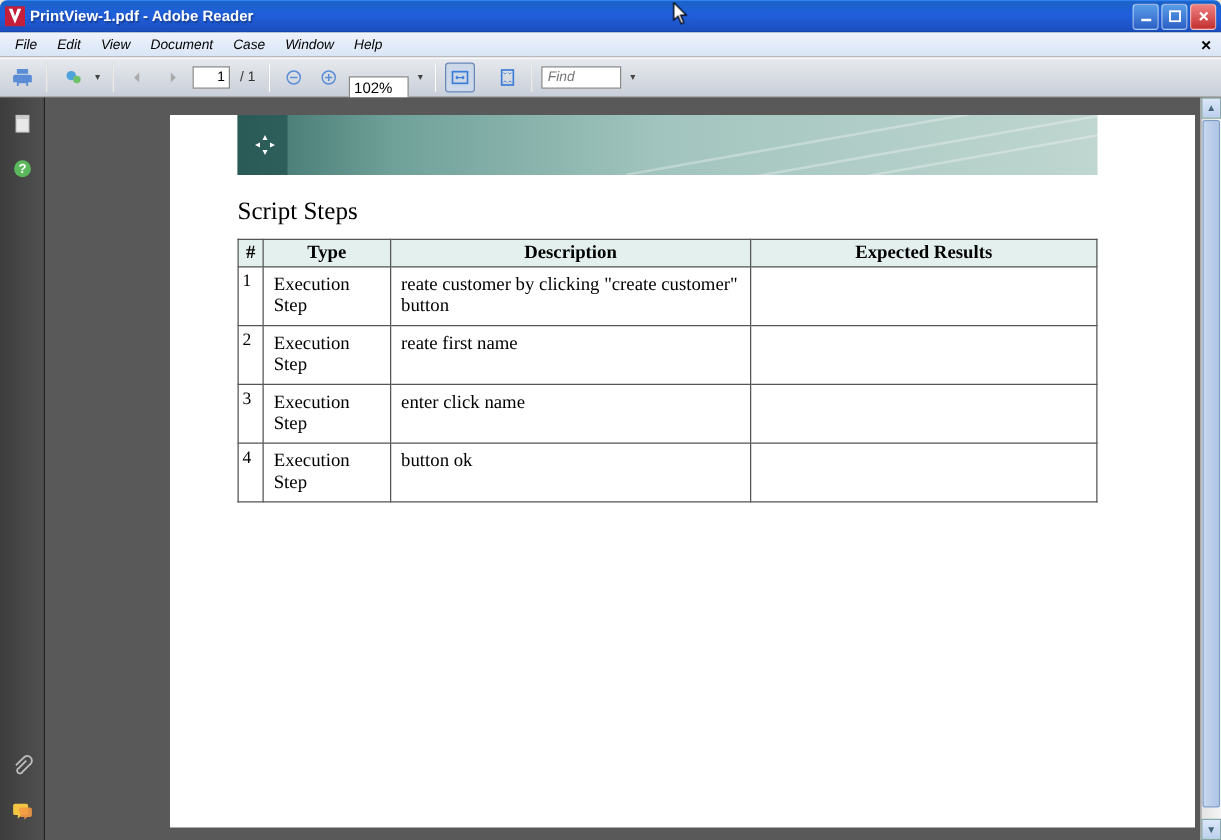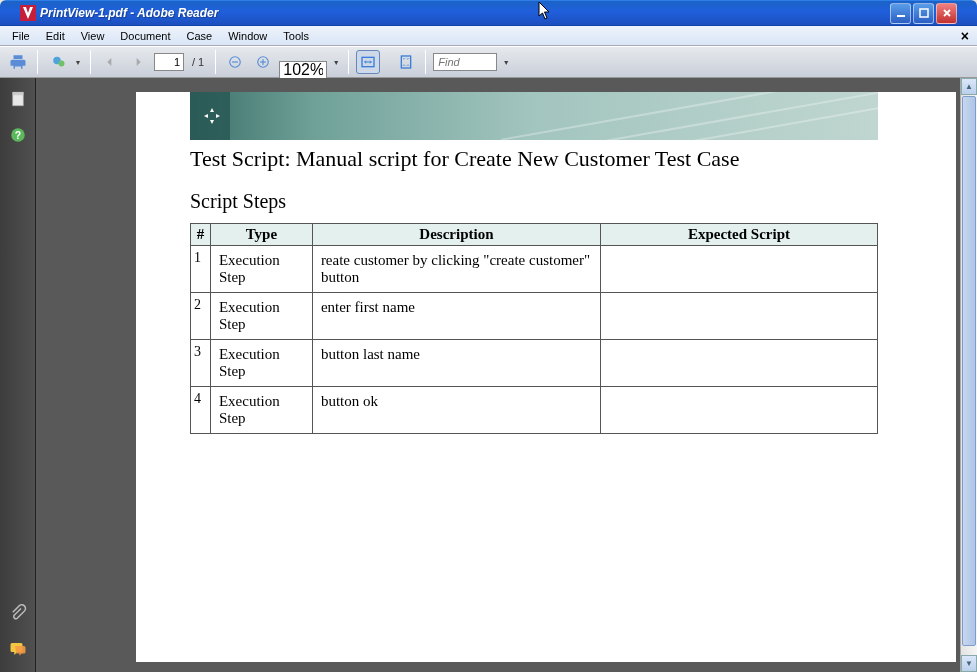--- a/index.html
+++ b/index.html
@@ -11,24 +11,23 @@
       overflow: hidden;
       background: #ece9d8;
     }
     
     .titlebar {
       height: 26px;
       background: linear-gradient(to bottom, #3a8fff 0%, #1b63c7 5%, #205fdc 45%, #1c4fbf 95%, #0a3a9c 100%);
       display: flex;
       align-items: center;
       color: #fff;
-      padding: 0 20px;
+      padding: 0 4px;
       border-top-left-radius: 6px;
       border-top-right-radius: 6px;
-      font-style: italic;
     }
     .titlebar .app-icon {
       width: 16px; height: 16px;
       background: #c41e3a;
       margin-right: 4px;
       display: flex; align-items:center; justify-content:center;
       font-size: 10px; color:white; font-weight:bold;
     }
     .titlebar .title { font-weight: bold; font-size: 12px; flex: 1; text-shadow: 1px 1px 1px rgba(0,0,0,0.3);}
     .win-controls { display: flex; gap: 2px; }
@@ -50,20 +49,21 @@
       display: flex;
       align-items: center;
       padding: 0 4px;
       gap: 0;
       border-bottom: 1px solid #aab;
     }
     .menubar .menu-item {
       padding: 2px 8px;
       cursor: default;
       color: #000;
+      font-style: italic;
     }
     .menubar .close-doc {
       margin-left: auto;
       font-weight: bold;
       padding: 0 4px;
       font-size: 14px;
       cursor:pointer;
     }
 
     
@@ -99,21 +99,21 @@
       width: 30px; height: 18px;
       text-align: right;
       font-size: 11px;
       padding: 0 3px;
       border: 1px solid #888;
     }
     .page-total { padding: 0 4px; color:#333; }
     .zoom-input {
       width: 48px; height: 18px;
       text-align: left;
-      font-size: 16px;
+      font-size: 12px;
       padding: 0 3px;
       border: 1px solid #888;
       background:white;
       margin-top:16px;
     }
     .find-input {
       width: 64px; height: 18px;
       font-size: 11px;
       padding: 1px 4px;
       border: 1px solid #888;
@@ -308,21 +308,21 @@
   </div>
 </div>
 
 <div class="menubar">
   <div class="menu-item">File</div>
   <div class="menu-item">Edit</div>
   <div class="menu-item">View</div>
   <div class="menu-item">Document</div>
   <div class="menu-item">Case</div>
   <div class="menu-item">Window</div>
-  <div class="menu-item">Tools</div>
+  <div class="menu-item">Help</div>
   <div class="close-doc">×</div>
 </div>
 
 <div class="toolbar">
   <div class="tb-btn icon-printer">
     <svg width="18" height="18" viewBox="0 0 24 24">
         <path fill="#5a8dd6" d="M6 3h12v5H6zM4 9h16a2 2 0 0 1 2 2v6h-4v4H6v-4H2v-6a2 2 0 0 1 2-2zm4 9v3h8v-3H8z"></path>
       </svg>
   </div>
   <div class="tb-sep"></div>
@@ -416,49 +416,48 @@
         <div class="logo">
           <svg viewBox="0 0 24 24">
               <path fill="#fff" d="M12 4l-2 4 4 0-2-4zM8 10l-4 2 4 2 0-4zM16 10l0 4 4-2-4-2zM10 16l2 4 2-4-4 0z"></path>
             </svg>
         </div>
         <div class="stripe" style="width:400px;right:-20px;top:12px"></div>
         <div class="stripe" style="width:360px;right:-20px;top:28px"></div>
         <div class="stripe" style="width:320px;right:-20px;top:40px"></div>
       </div>
       <div class="content">
-        <h1 class="script-title">Test Script: Manual script for Create New Customer Test Case</h1>
         <div class="steps-title">Script Steps</div>
 
         <table class="steps">
           <thead>
             <tr>
               <th class="num-h">#</th>
               <th class="type-h">Type</th>
               <th>Description</th>
-              <th class="expected-h">Expected Script</th>
+              <th class="expected-h">Expected Results</th>
             </tr>
           </thead>
           <tbody id="steps-body">
           <tr>
                 <td class="num-cell">1</td>
                 <td class="type-cell">Execution Step</td>
                 <td class="desc-cell">reate customer by clicking "create customer" button</td>
                 <td></td>
               </tr>
               <tr>
                 <td class="num-cell">2</td>
                 <td class="type-cell">Execution Step</td>
-                <td class="desc-cell">enter first name</td>
+                <td class="desc-cell">reate first name</td>
                 <td></td>
               </tr>
               <tr>
                 <td class="num-cell">3</td>
                 <td class="type-cell">Execution Step</td>
-                <td class="desc-cell">button last name</td>
+                <td class="desc-cell">enter click name</td>
                 <td></td>
               </tr>
               <tr>
                 <td class="num-cell">4</td>
                 <td class="type-cell">Execution Step</td>
                 <td class="desc-cell">button ok</td>
                 <td></td>
               </tr>
             </tbody>
         </table>

